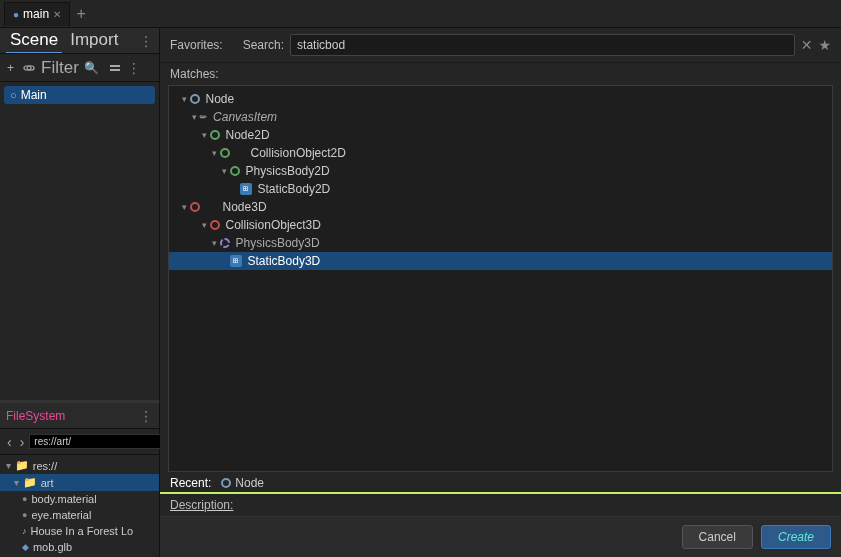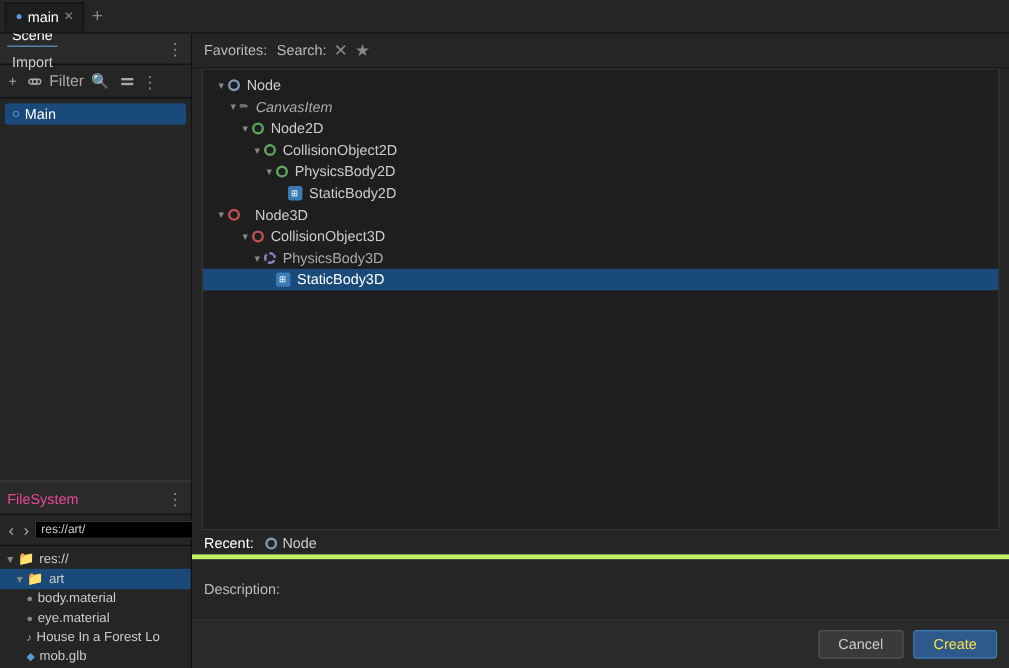--- a/index.html
+++ b/index.html
@@ -67,22 +67,21 @@
       align-items: center;
       justify-content: space-between;
       padding: 2px 6px;
       background: #2a2a2a;
       border-bottom: 1px solid #111;
       height: 26px;
     }
     .sidebar-tabs {
       display: flex;
       gap: 4px;
-      font-size: 12px;
-      flex-direction: column;
+      font-size: 17px;
     }
     .sidebar-tab {
       cursor: pointer;
       padding: 2px 4px;
       color: #ccc;
     }
     .sidebar-tab.active {
       color: #fff;
       border-bottom: 1px solid #5b9bd5;
     }
@@ -281,22 +280,23 @@
       border-radius: 2px;
       display: inline-flex;
       align-items: center;
       justify-content: center;
       font-size: 7px;
       color: white;
     }
     
     
     .description-section {
-      padding: 18px 10px;
-      border-top: 4px solid #bef264;
+      padding: 4px 10px;
+      border-top: 2px solid #bef264;
+      text-decoration: underline;
     }
     .desc-text { font-size: 11px; color: #bbb; line-height: 1.4; }
     .desc-name { color: #5b9bd5; font-weight: bold; }
 
     
     .bottom-buttons {
       display: flex;
       justify-content: flex-end;
       gap: 8px;
       padding: 8px 10px;
@@ -308,21 +308,22 @@
       border: 1px solid #555;
       background: #3a3a3a;
       color: #ccc;
       cursor: pointer;
       border-radius: 3px;
       font-size: 12px;
     }
     .btn-primary {
       background: #2d5a8a;
       border-color: #3a7ab5;
-      color: #fde047;
+      color: #5eead4;
+      font-style: italic;
     }
 
     .dot-menu {
       background: none;
       border: none;
       color: #888;
       cursor: pointer;
       font-size: 14px;
     }
 
@@ -372,21 +373,21 @@
         <button class="dot-menu">⋮</button>
       </div>
       <div class="sidebar-toolbar">
         <button class="icon-btn">+</button>
         <button class="icon-btn">
           <svg width="12" height="12" viewBox="0 0 12 12">
               <path d="M4 6a2 2 0 0 1 2-2h3a2 2 0 1 1 0 4H6a2 2 0 0 1-2-2z" fill="none" stroke="#aaa" stroke-width="1.2"></path>
               <path d="M8 6a2 2 0 0 1-2 2H3a2 2 0 1 1 0-4h3a2 2 0 0 1 2 2z" fill="none" stroke="#aaa" stroke-width="1.2"></path>
             </svg>
         </button>
-        <span style="font-size:13px;color:#aaa;">Filter</span>
+        <span style="font-size:17px;color:#aaa;">Filter</span>
         <button class="icon-btn">🔍</button>
         <button class="icon-btn">
           <svg width="12" height="12" viewBox="0 0 12 12">
               <rect x="1" y="3" width="10" height="2" fill="#aaa"></rect>
               <rect x="1" y="7" width="10" height="2" fill="#aaa"></rect>
             </svg>
         </button>
         <button class="dot-menu" style="font-size:14px;color:#888;">⋮</button>
       </div>
       <div class="scene-content">
@@ -440,30 +441,32 @@
         <div class="fs-item" style="padding-left:22px;">
           <span style="color:#5b9bd5;font-size:9px;">◆</span>
           <span>mob.glb</span>
         </div>
       </div>
     </div>
   </div>
 
   <div class="dialog-area">
 
-    <div style="display:flex; border-bottom:1px solid #1a1a1a; padding: 6px 10px; gap: 8px; align-items:center;">
+    <div style="display:flex; border-bottom:1px solid #1a1a1a; padding: 6px 10px; gap: 20px; align-items:center;">
       <span style="color:#bbb;font-size:12px;">Favorites:</span>
       <div style="display:flex; align-items:center; gap:6px; flex:1;">
         <span style="color:#bbb;font-size:12px;">Search:</span>
+        <input class="search-input" type="text" value="staticbod" style="">
         <button class="search-clear">✕</button>
         <button class="search-fav">★</button>
       </div>
     </div>
 
     <div class="matches-section">
+      <div class="matches-label">Matches:</div>
       <div class="matches-tree">
 
         <div class="tree-item">
           <span class="tree-indent" style="width:4px;"></span>
           <span class="tree-arrow">▾</span>
           <span class="node-circle-outline"></span>
           <span style="margin-left:3px;">Node</span>
         </div>
 
         <div class="tree-item">
@@ -477,42 +480,42 @@
           <span class="tree-indent" style="width:24px;"></span>
           <span class="tree-arrow">▾</span>
           <span class="node-circle-green" style="border-color:#5fa35f;"></span>
           <span style="margin-left:3px;">Node2D</span>
         </div>
 
         <div class="tree-item">
           <span class="tree-indent" style="width:34px;"></span>
           <span class="tree-arrow">▾</span>
           <span class="node-circle-green"></span>
-          <span style="margin-left:3px;">CollisionObject2D</span>
+          <span style="margin-left:18px;">CollisionObject2D</span>
         </div>
 
         <div class="tree-item">
           <span class="tree-indent" style="width:44px;"></span>
           <span class="tree-arrow">▾</span>
           <span class="node-circle-green"></span>
           <span style="margin-left:3px;">PhysicsBody2D</span>
         </div>
 
         <div class="tree-item">
           <span class="tree-indent" style="width:54px;"></span>
           <span class="tree-arrow" style="opacity:0;">▾</span>
           <span class="static-icon">⊞</span>
           <span style="margin-left:3px;">StaticBody2D</span>
         </div>
 
         <div class="tree-item">
           <span class="tree-indent" style="width:4px;"></span>
           <span class="tree-arrow">▾</span>
           <span class="node-circle-red"></span>
-          <span style="margin-left:10px;text-align:right;">Node3D</span>
+          <span style="margin-left:20px;text-align:right;">Node3D</span>
         </div>
 
         <div class="tree-item">
           <span class="tree-indent" style="width:24px;"></span>
           <span class="tree-arrow">▾</span>
           <span class="node-circle-red"></span>
           <span style="margin-left:3px;">CollisionObject3D</span>
         </div>
 
         <div class="tree-item">

